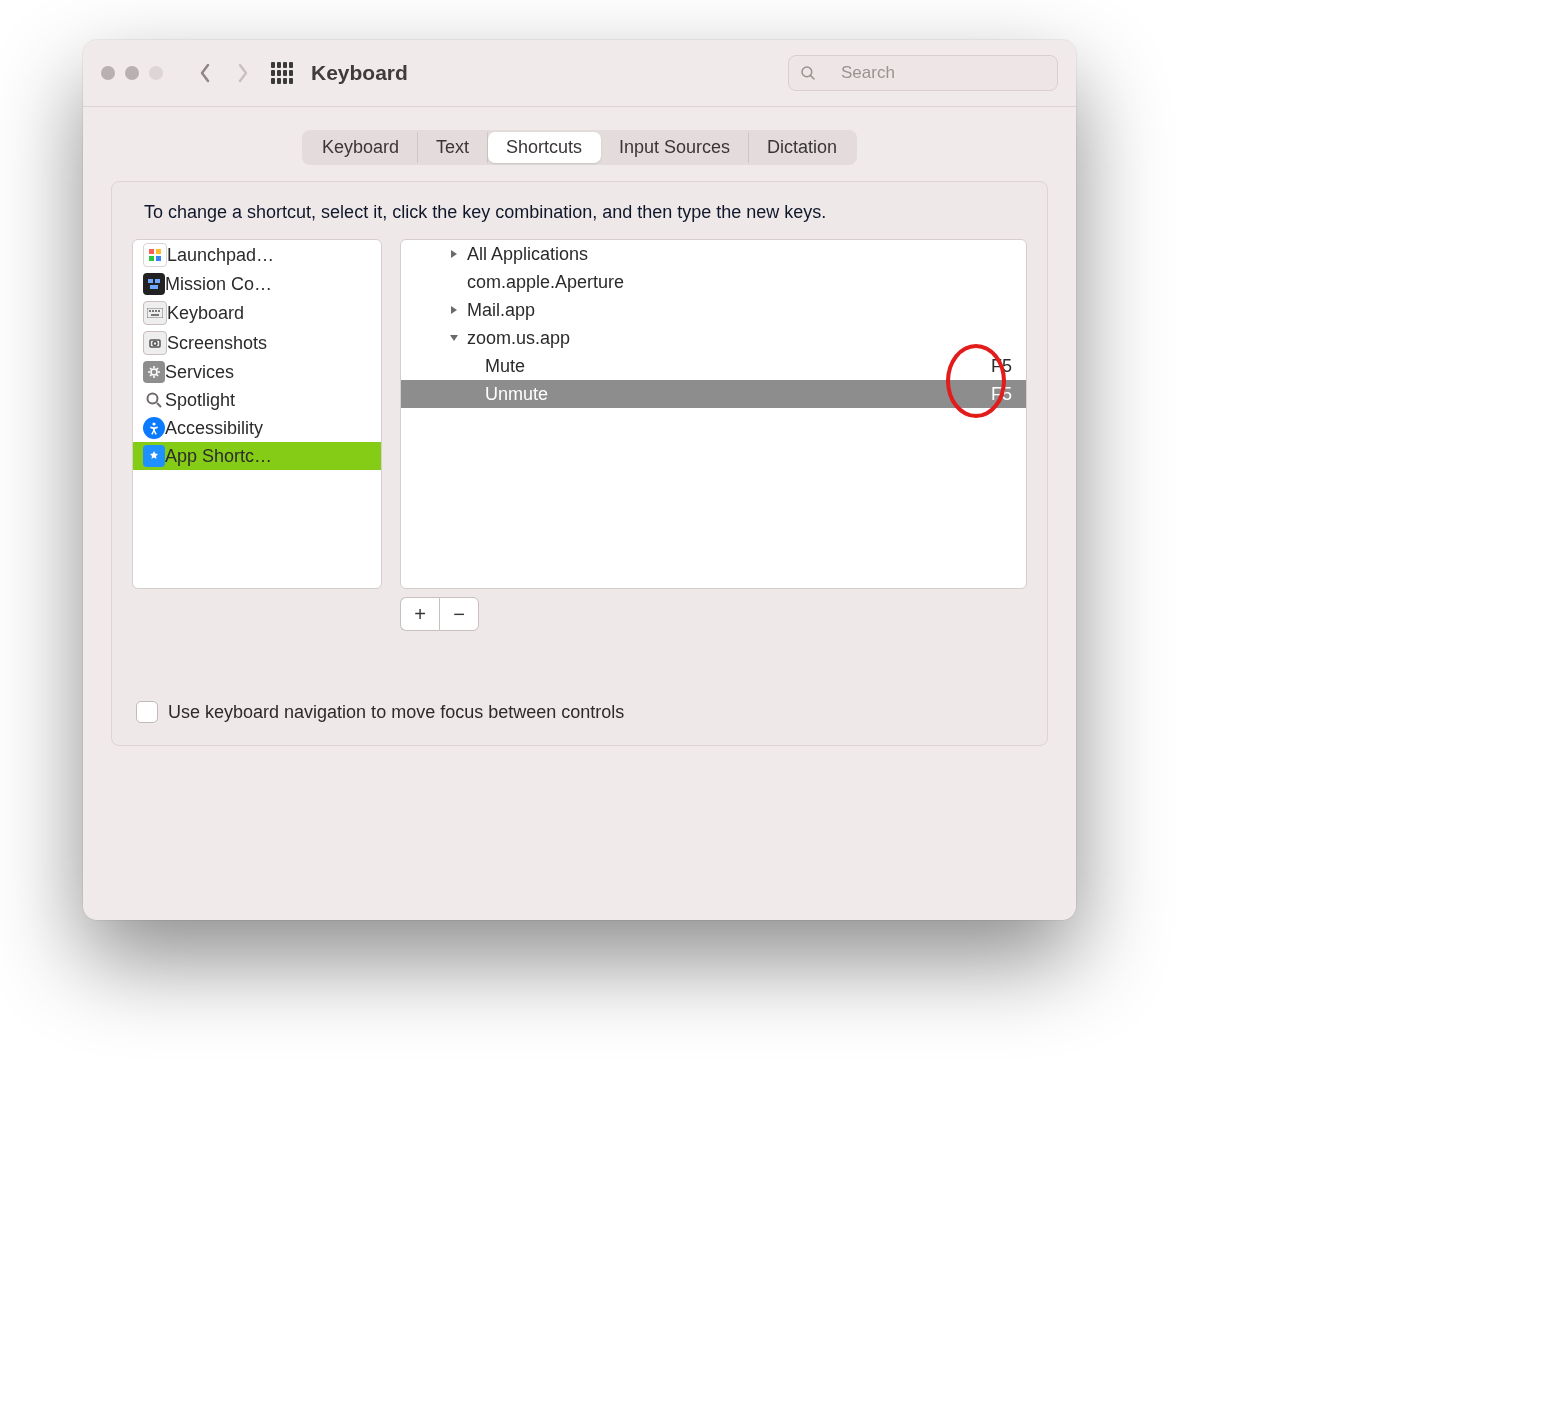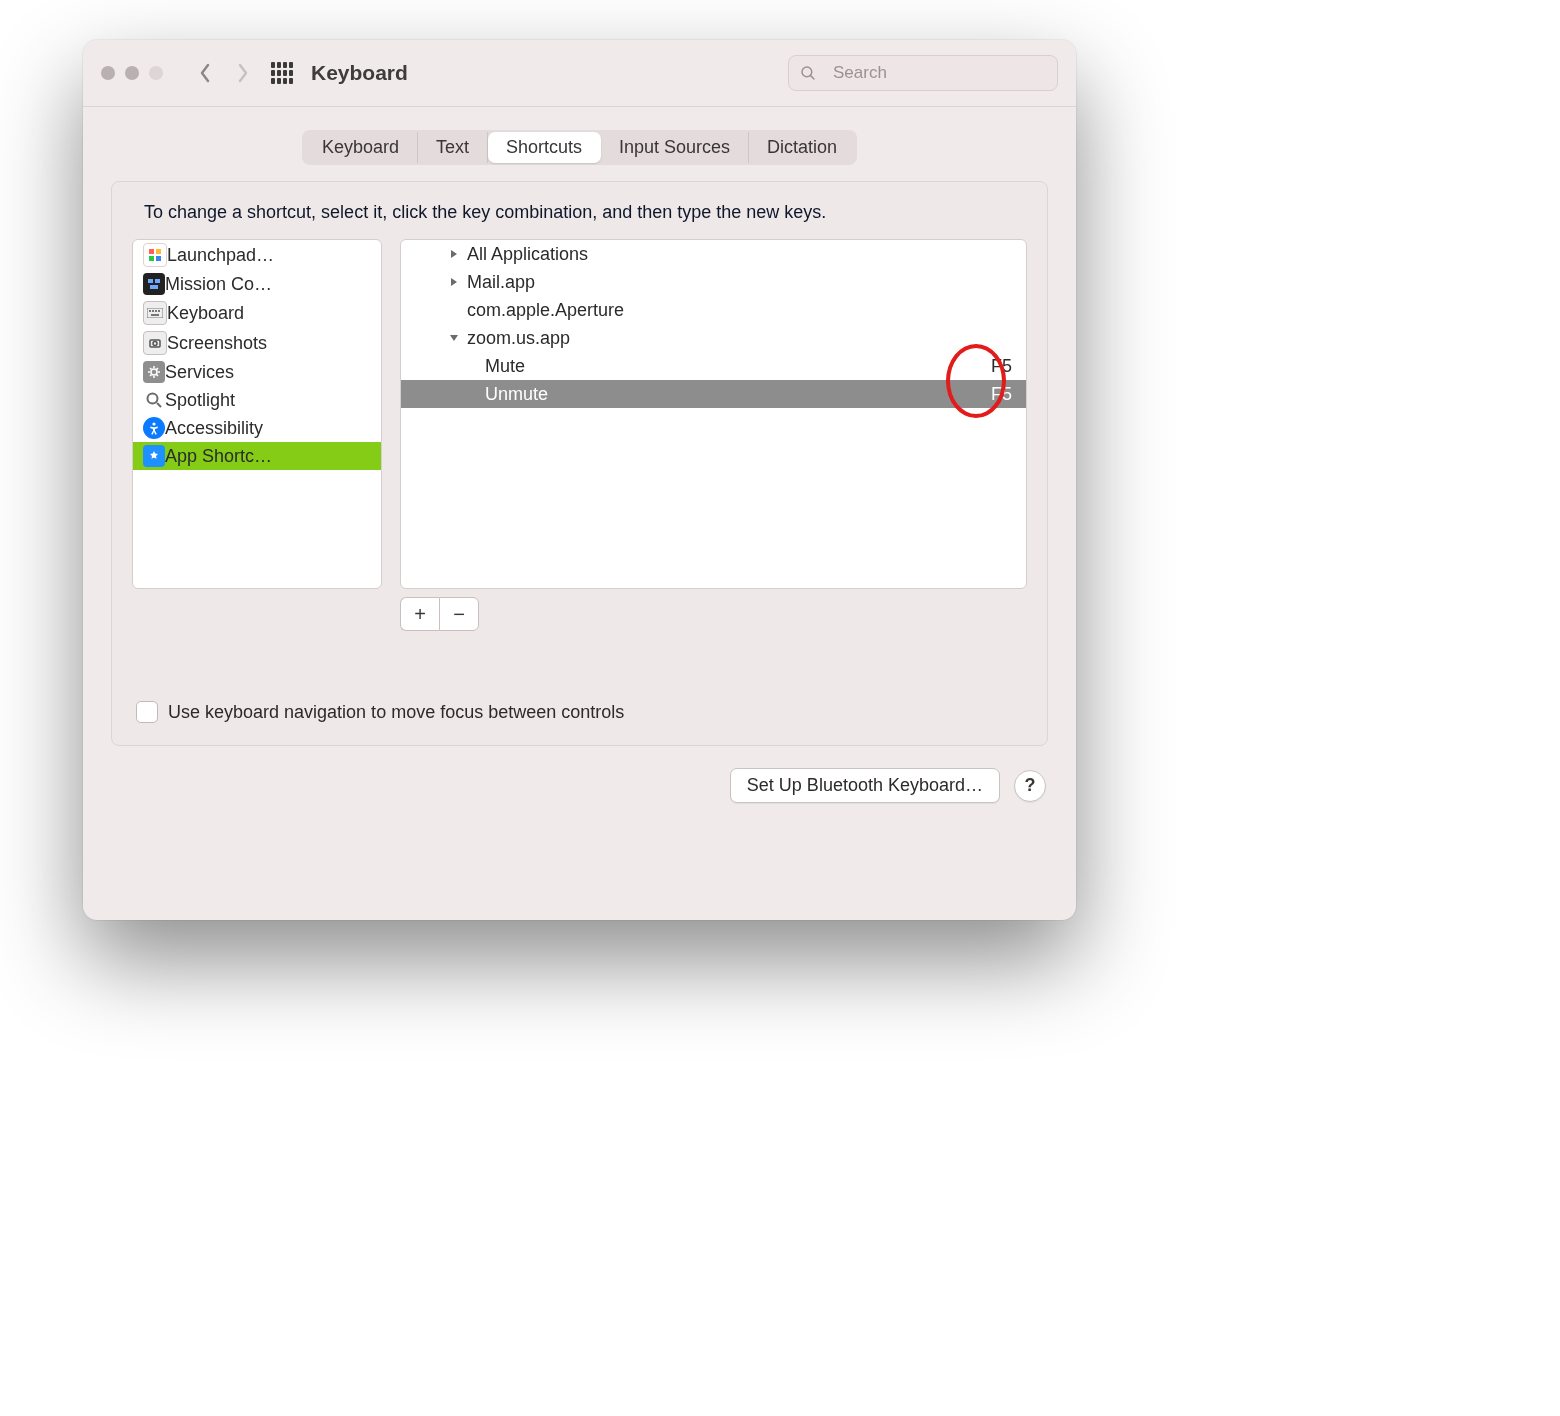--- a/index.html
+++ b/index.html
@@ -15,21 +15,21 @@
   .traffic{display:flex;gap:10px;margin-right:18px;}
   .dot{width:14px;height:14px;border-radius:50%;}
   .dot.grey{background:#b9b1b1;}
   .dot.light{background:#ded6d6;}
   .navbtn{width:28px;height:28px;display:flex;align-items:center;justify-content:center;color:#8e8585;border-radius:6px;}
   .navbtn svg{width:16px;height:20px;}
   .grid-icon{width:22px;height:22px;margin:0 8px 0 4px;display:grid;grid-template-columns:repeat(4,1fr);grid-template-rows:repeat(3,1fr);gap:2px;}
   .grid-icon span{background:#3a3a3a;border-radius:1px;}
   .title{font-size:21px;font-weight:600;color:#403c3c;}
   .tspacer{flex:1;}
-  .search{width:248px;height:34px;background:#eee6e6;border:1px solid #d9cfcf;border-radius:8px;display:flex;align-items:center;padding:0 10px;color:#9c9191;gap:16px;}
+  .search{width:248px;height:34px;background:#eee6e6;border:1px solid #d9cfcf;border-radius:8px;display:flex;align-items:center;padding:0 10px;color:#9c9191;gap:24px;}
   .search svg{width:18px;height:18px;stroke:#9c9191;}
   .search span{font-size:17px;}
   .hr{height:1px;background:#dcd3d3;width:100%;}
   
   .tabs-wrap{display:flex;justify-content:center;padding:23px 0 16px;}
   .seg{display:flex;background:#e4dcdc;border-radius:8px;padding:2px;}
   .seg .tab{padding:5px 18px;font-size:18px;color:#3a3636;border-right:1px solid #cfc6c6;cursor:pointer;}
   .seg .tab:last-child{border-right:none;}
   .seg .tab.active{background:#fff;border-radius:7px;border-right-color:transparent;box-shadow:0 1px 2px rgba(0,0,0,.12);}
   
@@ -223,38 +223,38 @@
                   <svg viewBox="0 0 10 10" fill="#6f6a6a">
                     <polygon points="2,1 8,5 2,9"></polygon>
                   </svg>
                 </span>
               <span style="width:6px;"></span>
               <span class="name">All Applications</span>
               <span class="key"></span>
             </div>
             <div class="orow">
               <span class="indent1"></span>
+              <span class="disclosure"></span>
+              <span style="width:6px;"></span>
+              <span class="name">com.apple.Aperture</span>
+              <span class="key"></span>
+            </div>
+            <div class="orow">
+              <span class="indent1"></span>
               <span class="disclosure chev">
                   <svg viewBox="0 0 10 10" fill="#6f6a6a">
                     <polygon points="2,1 8,5 2,9"></polygon>
                   </svg>
                 </span>
               <span style="width:6px;"></span>
               <span class="name">Mail.app</span>
               <span class="key"></span>
             </div>
             <div class="orow">
               <span class="indent1"></span>
-              <span class="disclosure"></span>
-              <span style="width:6px;"></span>
-              <span class="name">com.apple.Aperture</span>
-              <span class="key"></span>
-            </div>
-            <div class="orow">
-              <span class="indent1"></span>
               <span class="disclosure chev">
                   <svg viewBox="0 0 10 10" fill="#6f6a6a">
                     <polygon points="1,2 9,2 5,8"></polygon>
                   </svg>
                 </span>
               <span style="width:6px;"></span>
               <span class="name">zoom.us.app</span>
               <span class="key"></span>
             </div>
             <div class="orow">
@@ -278,19 +278,15 @@
       </div>
 
       <div class="checkblock">
         <div class="checkline">
           <div class="checkbox"></div>
           <span>Use keyboard navigation to move focus between controls</span>
         </div>
       </div>
     </div>
 
-    <div class="footer">
-      <div class="btn">Set Up Bluetooth Keyboard…</div>
-      <div class="helpbtn">?</div>
-    </div>
 
   </div>
 </div>
 
 </body></html>

